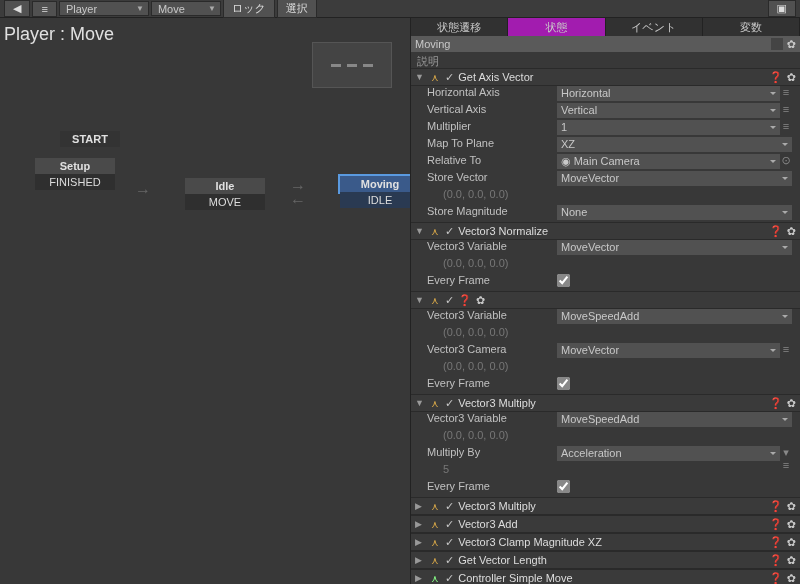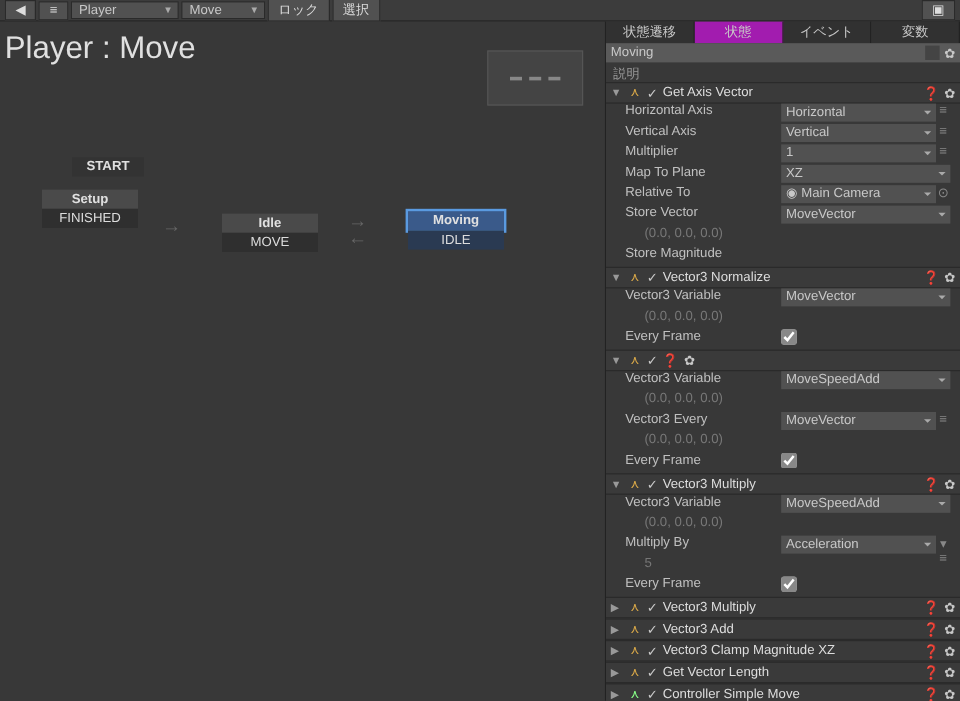--- a/index.html
+++ b/index.html
@@ -3,30 +3,30 @@
 <meta charset="utf-8">
 <style>
   *{box-sizing:border-box;margin:0;padding:0;font-family:Arial,sans-serif;font-size:11px;color:#c8c8c8}
   body{background:#383838;width:800px;height:584px;overflow:hidden;display:flex;flex-direction:column}
   .topbar{height:18px;background:#3c3c3c;border-bottom:1px solid #222;display:flex;align-items:center;padding:0 4px;gap:2px}
   .topbar .drop{background:#515151;height:15px;display:flex;align-items:center;padding:0 6px;border:1px solid #2a2a2a;cursor:pointer}
   .topbar .tri{position:absolute;right:4px;font-size:8px;color:#aaa}
   .topbar .drop{position:relative}
   .body{flex:1;display:flex;min-height:0}
   .graph{flex:1;background:#383838;position:relative;overflow:hidden}
-  .title{position:absolute;top:6px;left:4px;font-size:26px;color:#e0e0e0}
+  .title{position:absolute;top:6px;left:4px;font-size:18px;color:#e0e0e0}
   .ghost{position:absolute;top:24px;right:18px;width:80px;height:46px;border:1px solid #555;background:#444;display:flex;align-items:center;justify-content:center;gap:6px}
   .ghost span{width:10px;height:3px;background:#888}
   .node{position:absolute;text-align:center}
   .node .lbl{background:#4a4a4a;color:#e0e0e0;padding:2px 0;font-weight:bold;width:100%;display:block}
   .node .sub{background:#2f2f2f;color:#ddd;padding:2px 0;width:100%;display:block}
   .node.sel .lbl{background:#3a5a8a;box-shadow:0 0 0 2px #5a9ae0}
   .node.sel .sub{background:#2a3a52}
   .arrow{position:absolute;color:#666;font-size:16px}
-  .inspector{width:296px;background:#383838;border-left:1px solid #222;display:flex;flex-direction:column;min-height:0}
+  .inspector{width:390px;background:#383838;border-left:1px solid #222;display:flex;flex-direction:column;min-height:0}
   .tabs{display:flex;height:18px;background:#313131}
   .tabs div{flex:1;text-align:center;line-height:18px;background:#313131;border-right:1px solid #222;cursor:pointer}
   .tabs div.on{background:#a21caf}
   .hdr{background:#5a5a5a;height:16px;display:flex;align-items:center;padding:0 4px;justify-content:space-between}
   .hdr .r{display:flex;gap:4px}
   .hdr .sq{width:12px;height:12px;background:#444}
   .desc{padding:2px 6px;color:#999;height:16px}
   .scroll{flex:1;overflow-y:auto}
   .scroll::-webkit-scrollbar{width:12px}
   .scroll::-webkit-scrollbar-track{background:#333}
@@ -149,20 +149,21 @@
         </div>
         <div class="row">
           <span class="k">Store Vector</span>
           <span class="v dd">MoveVector</span>
         </div>
         <div class="row">
           <span class="dim">(0.0, 0.0, 0.0)</span>
         </div>
         <div class="row">
           <span class="k">Store Magnitude</span>
+          <span class="v dd">None</span>
         </div>
         <div class="act-h">
           <span class="fold">▼</span>
           <span class="ico" style="color:#d8a848">⋏</span>
           <span class="chk">✓</span>
           <span class="nm">Vector3 Normalize</span>
           <span class="tool">
             <span>❓</span>
             <span>✿</span>
           </span>
@@ -188,21 +189,21 @@
           </span>
         </div>
         <div class="row">
           <span class="k">Vector3 Variable</span>
           <span class="v dd">MoveSpeedAdd</span>
         </div>
         <div class="row">
           <span class="dim">(0.0, 0.0, 0.0)</span>
         </div>
         <div class="row">
-          <span class="k">Vector3 Every</span>
+          <span class="k">Vector3 Camera</span>
           <span class="v dd">MoveVector</span>
           <span class="bars">≡</span>
         </div>
         <div class="row">
           <span class="dim">(0.0, 0.0, 0.0)</span>
         </div>
         <div class="row">
           <span class="k">Every Frame</span>
           <input type="checkbox" checked="" style="">
         </div>

